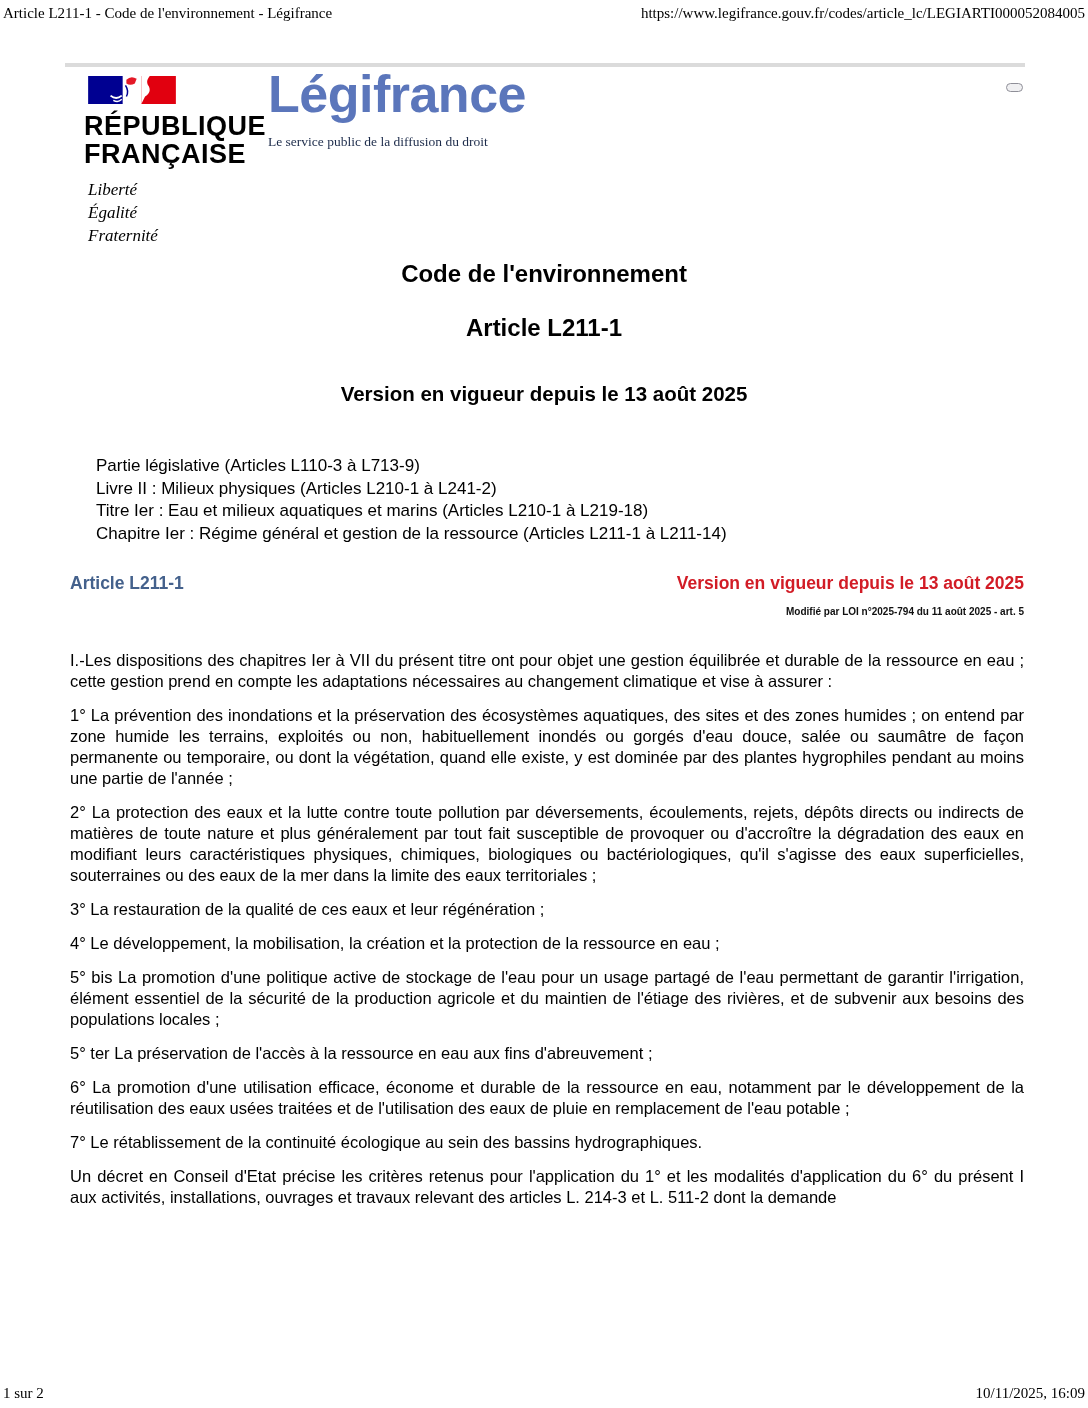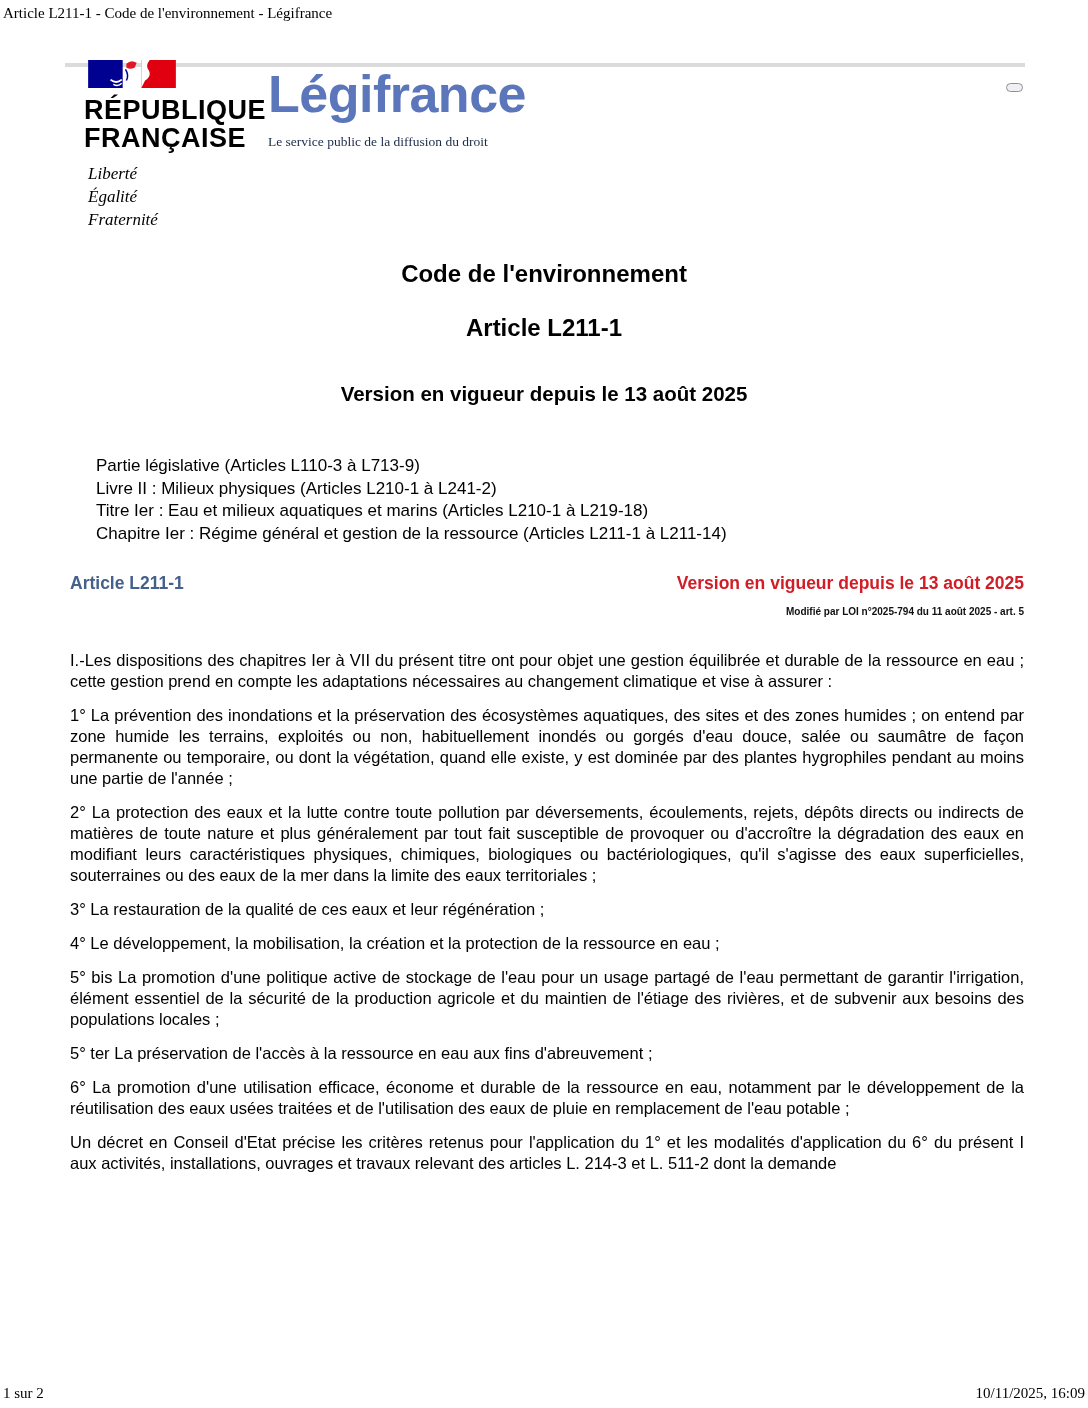--- a/index.html
+++ b/index.html
@@ -37,21 +37,21 @@
   .pill {
     position: absolute;
     top: 83px; left: 1006px;
     width: 17px; height: 9px;
     border-radius: 5px;
     background: #f0f0f2;
     border: 1px solid #8f8f98;
   }
 
   
-  .gov-logo { position: absolute; top: 60px; left: 84px; }
+  .gov-logo { position: absolute; top: 76px; left: 84px; }
   .gov-flag { display: block; margin-bottom: 8px; margin-left: 2px; }
   .gov-name {
     font-weight: bold;
     font-size: 27px;
     line-height: 28px;
     letter-spacing: 0.5px;
     color: #000000;
   }
   .motto {
     margin-top: 10px;
@@ -131,20 +131,21 @@
   }
   .body-text p { margin: 0 0 13px 0; }
 </style>
 </head>
 <body>
 
 <div class="page">
 
   <div class="print-header">
     <span>Article L211-1 - Code de l'environnement - Légifrance</span>
+    <span>https://www.legifrance.gouv.fr/codes/article_lc/LEGIARTI000052084005</span>
   </div>
 
   <div class="top-rule"></div>
 
   <div class="pill"></div>
 
   <div class="gov-logo">
     <svg class="gov-flag" width="92" height="28" viewBox="0 0 94 30" aria-hidden="true">
       <rect x="0" y="0" width="37" height="30" fill="#000091"></rect>
       <rect x="57" y="0" width="37" height="30" fill="#e1000f"></rect>
@@ -190,20 +191,21 @@
 
   <div class="body-text">
       <p>I.-Les dispositions des chapitres Ier à VII du présent titre ont pour objet une gestion équilibrée et durable de la ressource en eau ; cette gestion prend en compte les adaptations nécessaires au changement climatique et vise à assurer :</p>
       <p>1° La prévention des inondations et la préservation des écosystèmes aquatiques, des sites et des zones humides ; on entend par zone humide les terrains, exploités ou non, habituellement inondés ou gorgés d'eau douce, salée ou saumâtre de façon permanente ou temporaire, ou dont la végétation, quand elle existe, y est dominée par des plantes hygrophiles pendant au moins une partie de l'année ;</p>
       <p>2° La protection des eaux et la lutte contre toute pollution par déversements, écoulements, rejets, dépôts directs ou indirects de matières de toute nature et plus généralement par tout fait susceptible de provoquer ou d'accroître la dégradation des eaux en modifiant leurs caractéristiques physiques, chimiques, biologiques ou bactériologiques, qu'il s'agisse des eaux superficielles, souterraines ou des eaux de la mer dans la limite des eaux territoriales ;</p>
       <p>3° La restauration de la qualité de ces eaux et leur régénération ;</p>
       <p>4° Le développement, la mobilisation, la création et la protection de la ressource en eau ;</p>
       <p>5° bis La promotion d'une politique active de stockage de l'eau pour un usage partagé de l'eau permettant de garantir l'irrigation, élément essentiel de la sécurité de la production agricole et du maintien de l'étiage des rivières, et de subvenir aux besoins des populations locales ;</p>
       <p>5° ter La préservation de l'accès à la ressource en eau aux fins d'abreuvement ;</p>
       <p>6° La promotion d'une utilisation efficace, économe et durable de la ressource en eau, notamment par le développement de la réutilisation des eaux usées traitées et de l'utilisation des eaux de pluie en remplacement de l'eau potable ;</p>
+      <p>7° Le rétablissement de la continuité écologique au sein des bassins hydrographiques.</p>
       <p>Un décret en Conseil d'Etat précise les critères retenus pour l'application du 1° et les modalités d'application du 6° du présent I aux activités, installations, ouvrages et travaux relevant des articles L. 214-3 et L. 511-2 dont la demande</p>
     </div>
 
   <div class="print-footer">
     <span>1 sur 2</span>
     <span>10/11/2025, 16:09</span>
   </div>
 
 </div>
 

